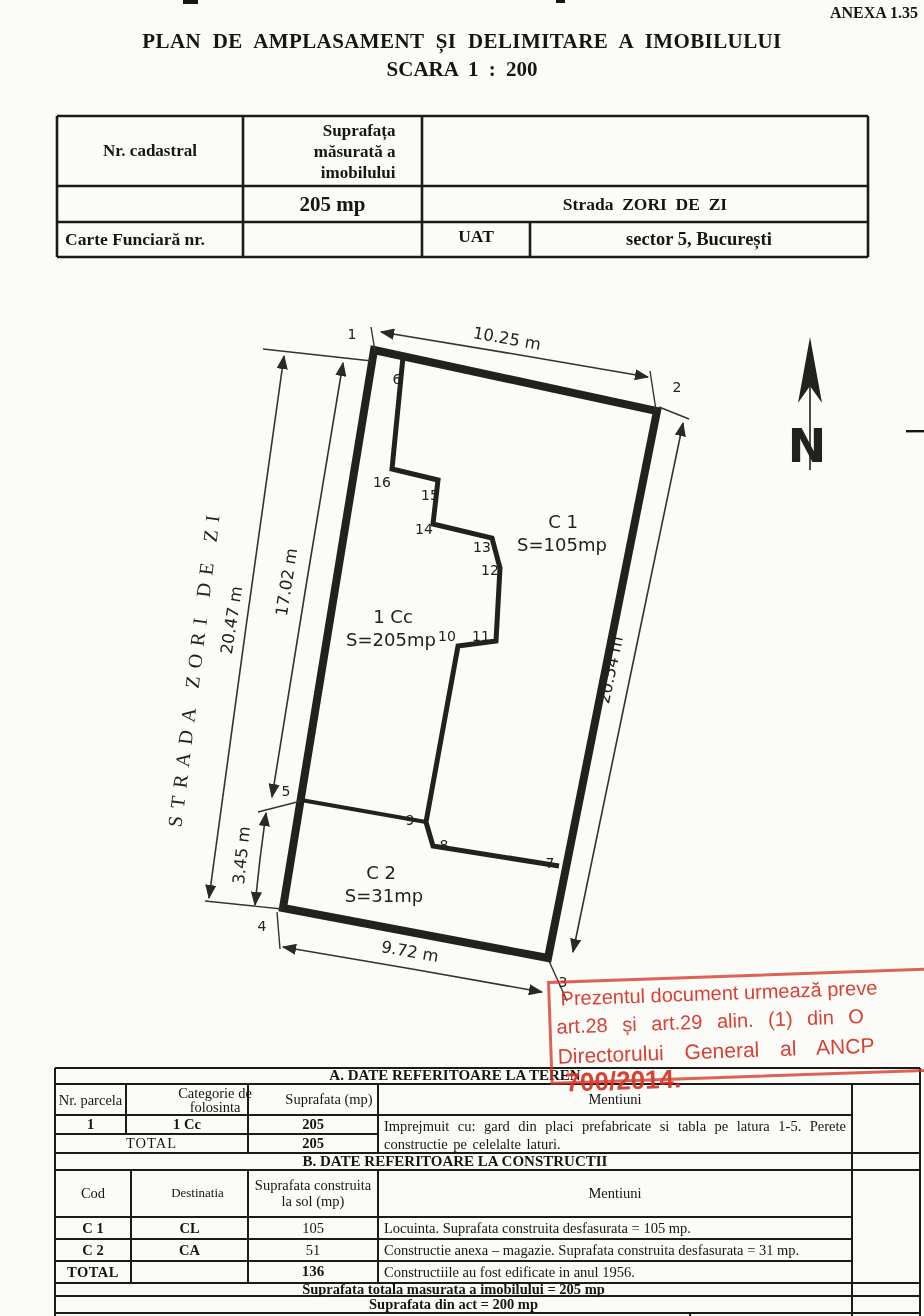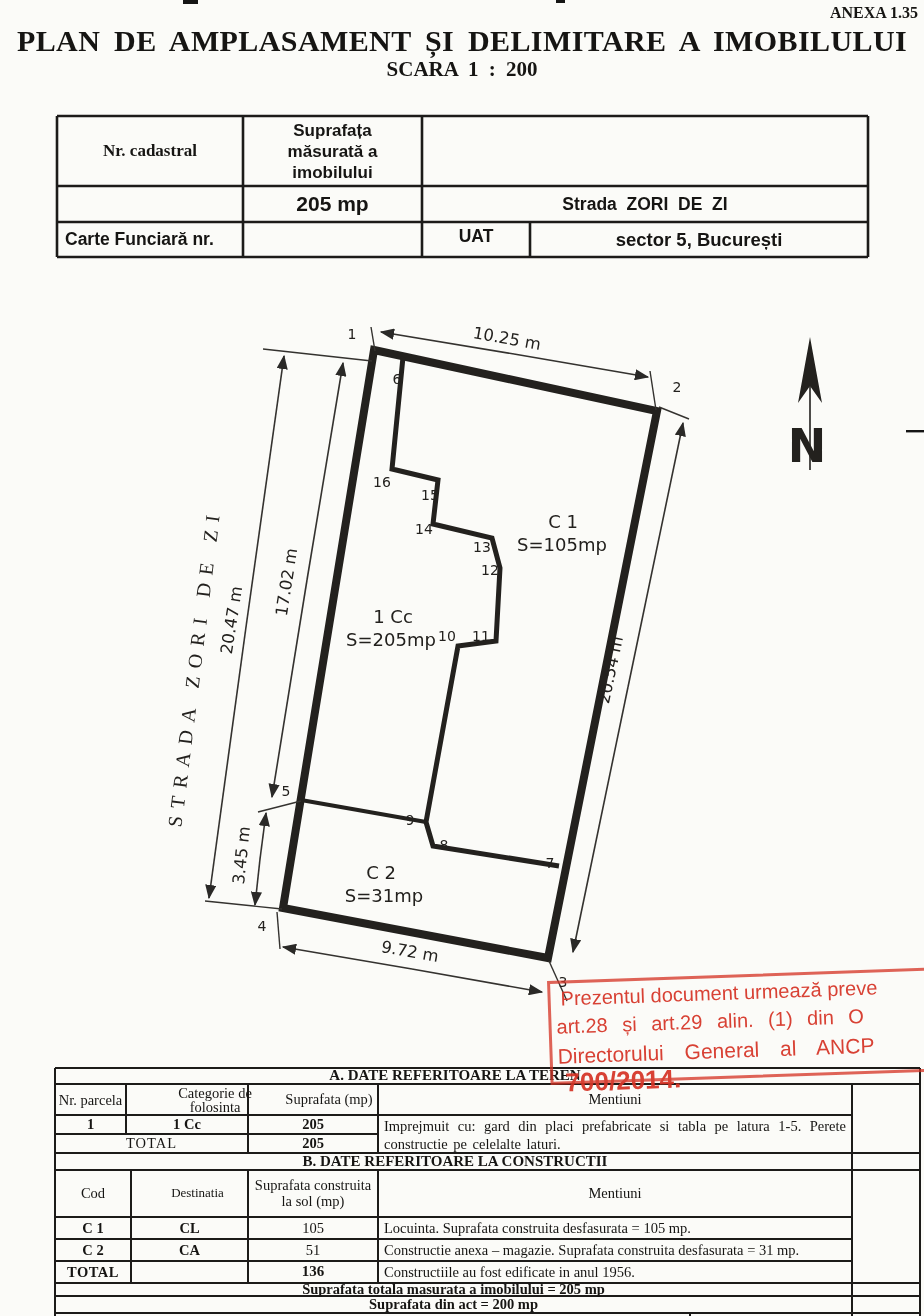--- a/index.html
+++ b/index.html
@@ -3,21 +3,21 @@
 <meta charset="utf-8">
 <style>
   html,body{margin:0;padding:0;background:#dcdcdc;}
   .page{position:relative;width:924px;height:1316px;background:#fbfbf8;overflow:hidden;
         font-family:"Liberation Serif",serif;color:#161513;}
   .layer{position:absolute;left:0;top:0;}
   .t{position:absolute;line-height:1.15;}
   .ctr{display:flex;align-items:center;justify-content:center;text-align:center;}
   .lft{display:flex;align-items:center;text-align:left;}
   .ser{font-family:"Liberation Serif",serif;}
-  .sans{font-family:Liberation Sans, sans-serif;}
+  .sans{font-family:Liberation Serif, serif;text-align:right;}
   .b{font-weight:bold;}
   .stamp{position:absolute;left:547px;top:981px;width:402px;height:98px;
          border:3px solid rgba(214,52,38,.82);transform:rotate(-2deg);transform-origin:0 0;
          font-family:"Liberation Sans",sans-serif;color:#d63426;opacity:.93;}
   .stamp .s{position:absolute;white-space:nowrap;}
 </style>
 </head>
 <body>
 
 <div class="page">
@@ -144,21 +144,21 @@
       <line x1="378" y1="1084" x2="378" y2="1153"></line>
       <line x1="852" y1="1084" x2="852" y2="1316"></line>
       <line x1="131" y1="1170" x2="131" y2="1283"></line>
       <line x1="248" y1="1170" x2="248" y2="1283"></line>
       <line x1="378" y1="1170" x2="378" y2="1283"></line>
       <line x1="690" y1="1313" x2="690" y2="1316"></line>
     </g>
   </svg>
 
   <div class="t ser b" style="left:770px;top:4px;width:148px;height:18px;font-size:16px;text-align:right;">ANEXA 1.35</div>
-  <div class="t ser b ctr" style="left:0px;top:28px;width:924px;height:26px;font-size:30px;word-spacing:6px;letter-spacing:.4px;text-align:center;">PLAN DE AMPLASAMENT ȘI DELIMITARE A IMOBILULUI</div>
+  <div class="t ser b ctr" style="left:0px;top:28px;width:924px;height:26px;font-size:21px;word-spacing:6px;letter-spacing:.4px;text-align:center;">PLAN DE AMPLASAMENT ȘI DELIMITARE A IMOBILULUI</div>
   <div class="t ser b ctr" style="left:0px;top:57px;width:924px;height:24px;font-size:21px;word-spacing:5px;">SCARA 1 : 200</div>
 
   <div class="t ser b ctr" style="left:57px;top:116px;width:186px;height:70px;font-size:17px;">Nr. cadastral</div>
   <div class="t sans b ctr" style="left:243px;top:116px;width:179px;height:70px;font-size:17px;line-height:21px;">
     <span style="display:inline-block;width:126px;">Suprafața măsurată a imobilului</span>
   </div>
   <div class="t sans b ctr" style="left:243px;top:186px;width:179px;height:36px;font-size:21px;">205 mp</div>
   <div class="t sans b ctr" style="left:422px;top:186px;width:446px;height:36px;font-size:17.5px;white-space:pre;">Strada  ZORI  DE  ZI</div>
   <div class="t sans b lft" style="left:57px;top:222px;width:186px;height:35px;font-size:17.5px;padding-left:8px;">Carte Funciară nr.</div>
   <div class="t sans b ctr" style="left:422px;top:222px;width:108px;height:29px;font-size:17.5px;">UAT</div>

